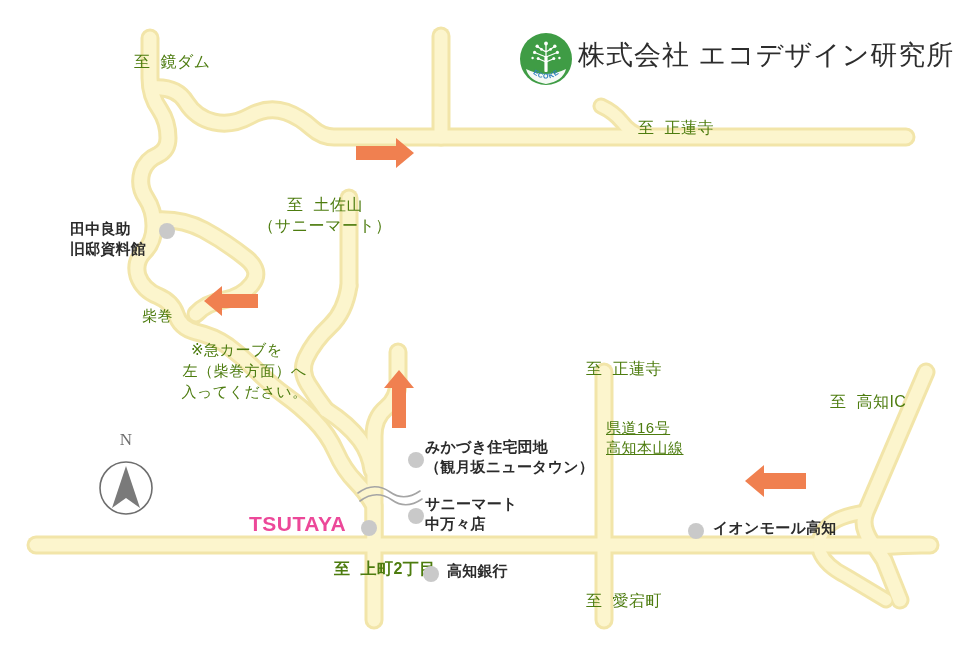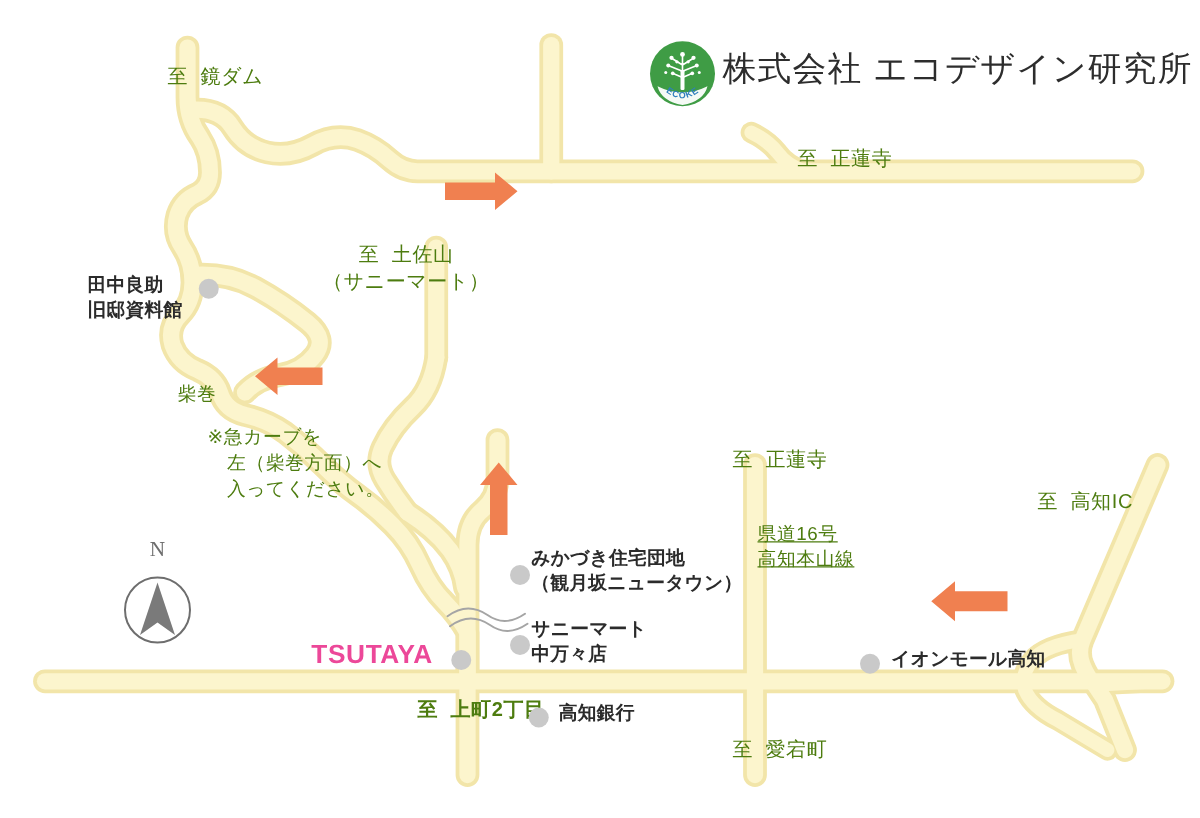--- a/index.html
+++ b/index.html
@@ -38,20 +38,21 @@
     color: #2b2b2b;
     letter-spacing: 0.2px;
   }
   .lbl.small {
     font-size: 15px;
     line-height: 20px;
   }
   .lbl.note {
     font-size: 15px;
     line-height: 21px;
+    text-align: center;
   }
   .lbl.center {
     text-align: center;
   }
   .lbl.latin {
     font-size: 21px;
     font-weight: bold;
     letter-spacing: 0.5px;
     color: #ec4899;
   }

